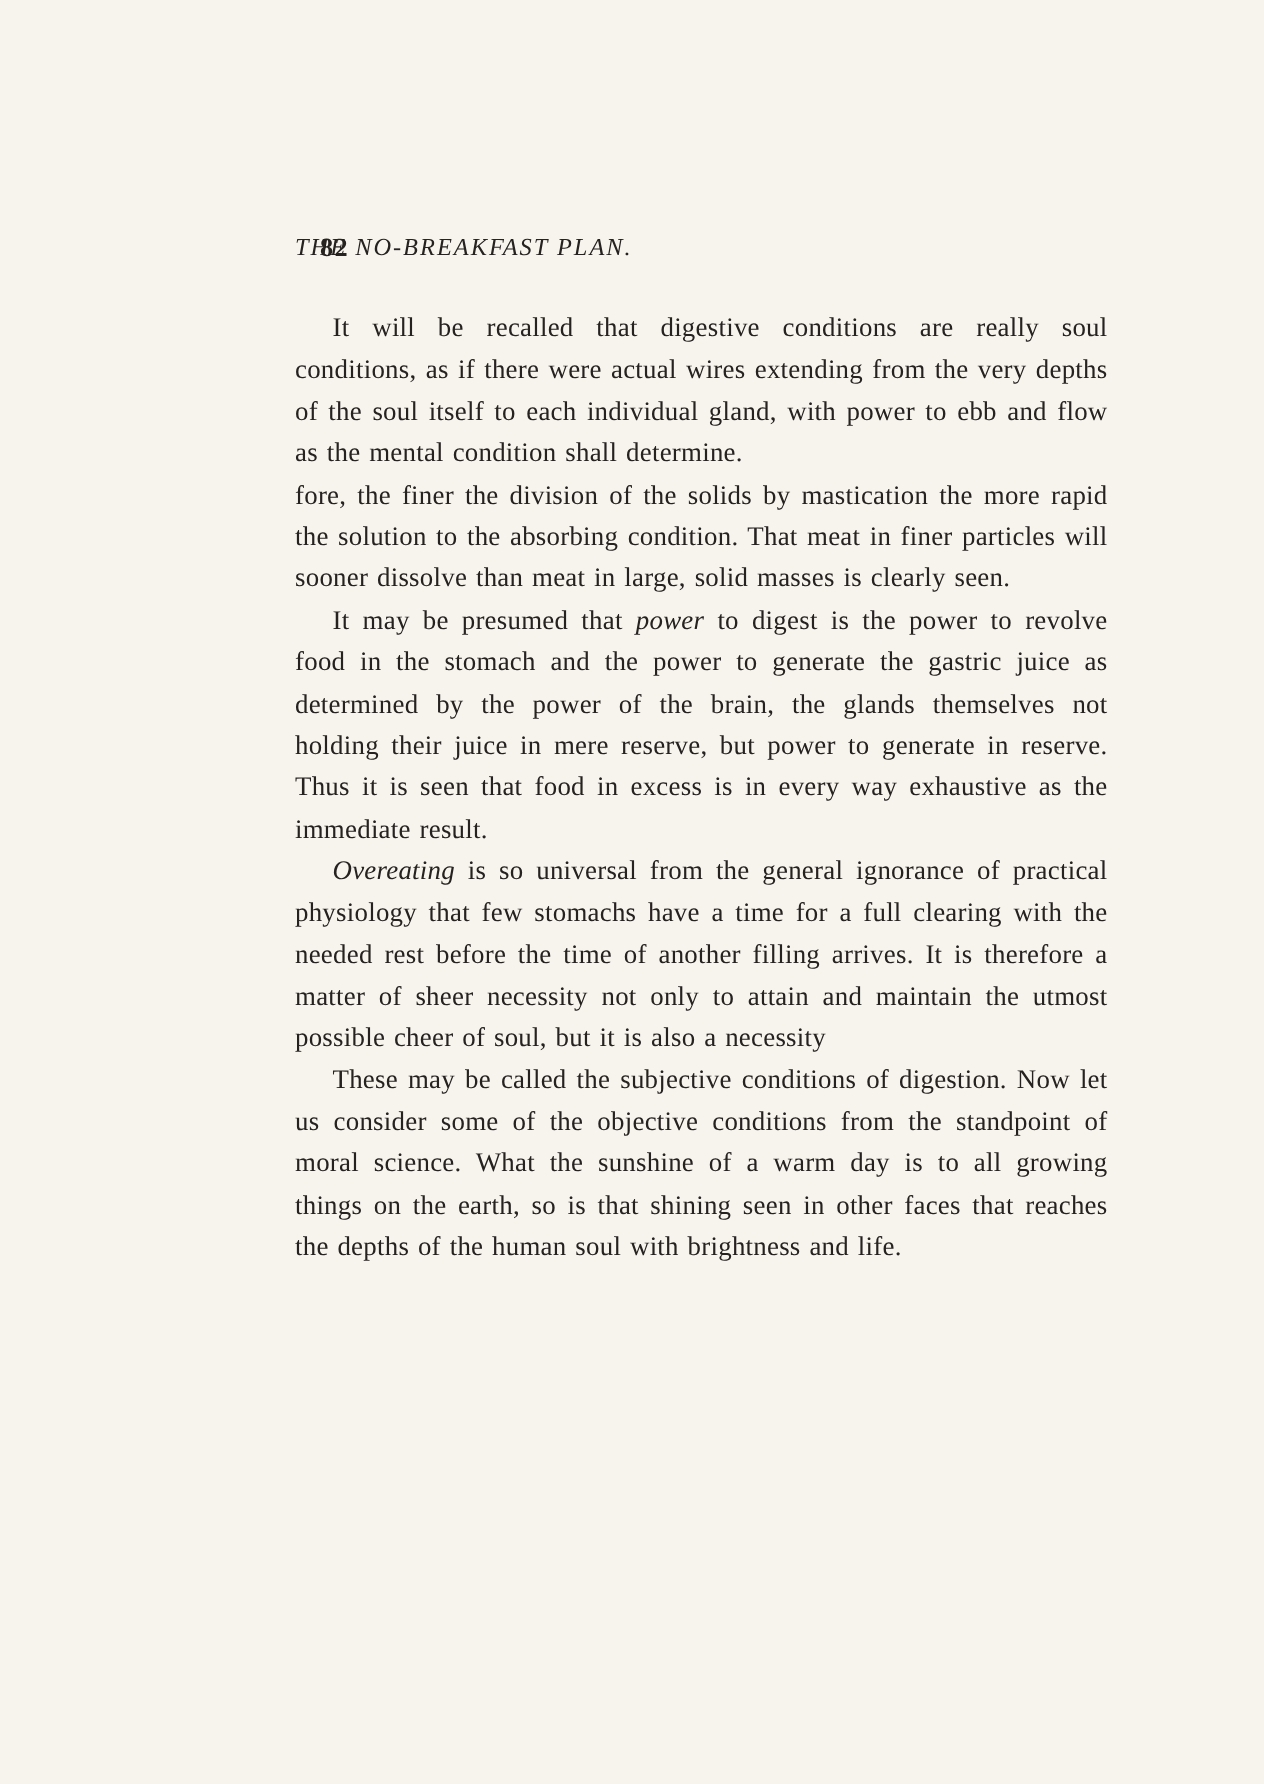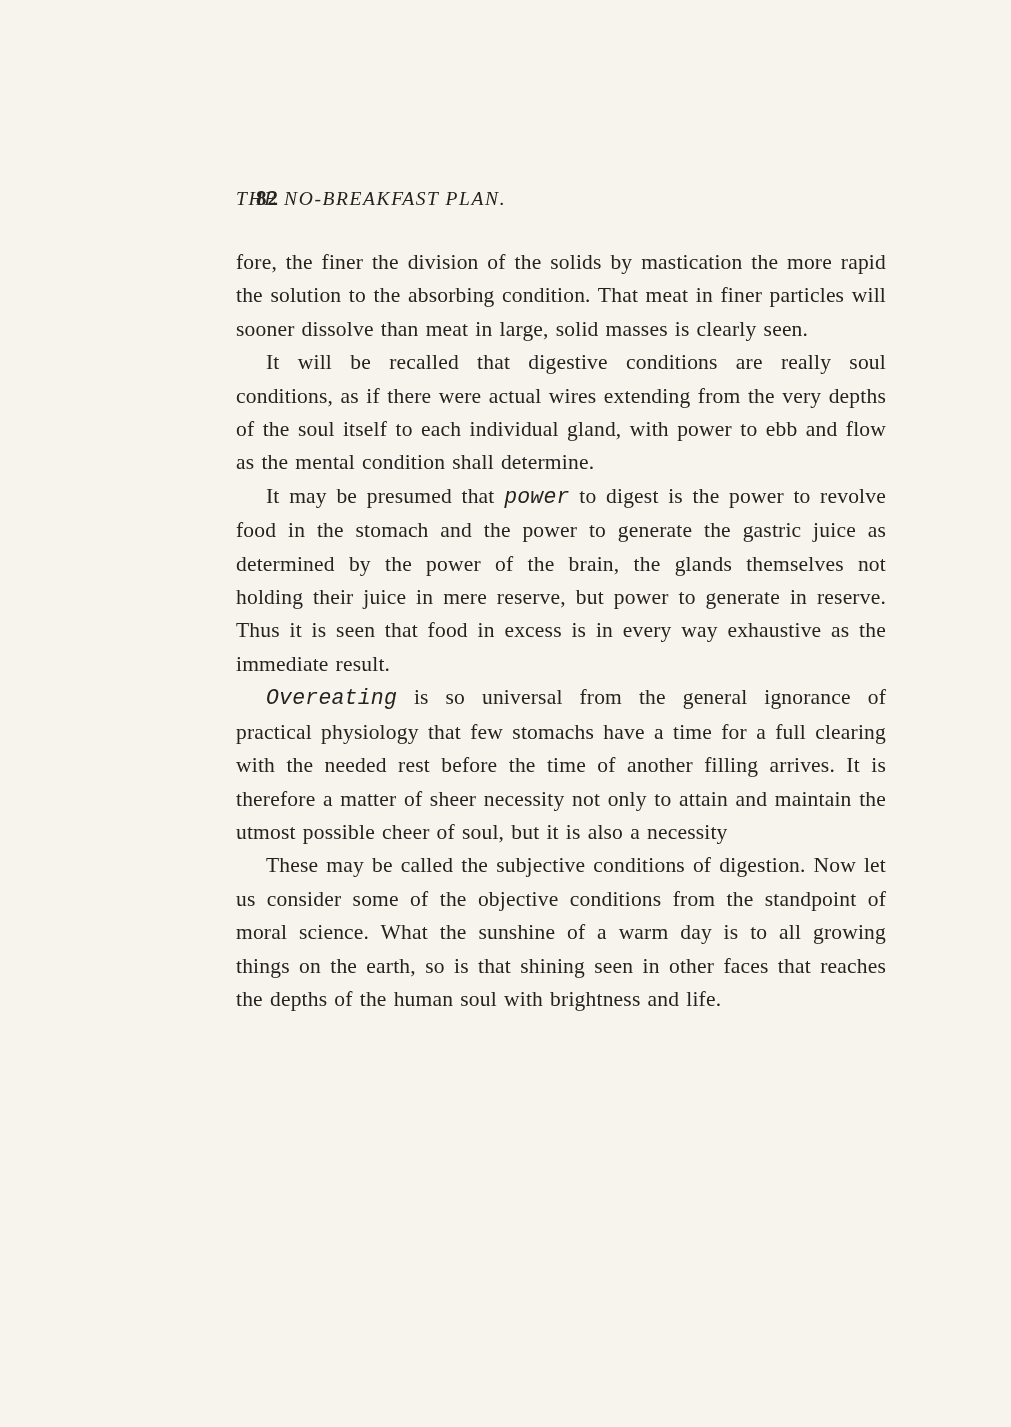--- a/index.html
+++ b/index.html
@@ -52,34 +52,33 @@
     line-height: 33.4px;
     text-align: justify;
     letter-spacing: 0.2px;
     word-spacing: 1.5px;
   }
   .body-text .para.indent {
     text-indent: 30px;
   }
   .body-text em {
     font-style: italic;
-    font-family: Liberation Mono, monospace;
   }
 </style>
 </head>
 <body>
 
 <div class="page">
   <div class="text-col">
     <div class="page-header">
       <span class="page-num">82</span>
       <div class="running-title">THE NO-BREAKFAST PLAN.</div>
     </div>
     <div class="body-text">
 
-    <p class="para"><span>fore, the finer the division of the solids by mastication the more rapid the solution to the absorbing condition. That meat in finer particles will sooner dissolve than meat in large, solid masses is clearly seen.</span></p>
-        <p class="para indent"><span>It will be recalled that digestive conditions are really soul conditions, as if there were actual wires extending from the very depths of the soul itself to each individual gland, with power to ebb and flow as the mental condition shall determine.</span></p>
+    <p class="para indent"><span>It will be recalled that digestive conditions are really soul conditions, as if there were actual wires extending from the very depths of the soul itself to each individual gland, with power to ebb and flow as the mental condition shall determine.</span></p>
+        <p class="para"><span>fore, the finer the division of the solids by mastication the more rapid the solution to the absorbing condition. That meat in finer particles will sooner dissolve than meat in large, solid masses is clearly seen.</span></p>
         <p class="para indent"><span>It may be presumed that </span><em>power</em><span> to digest is the power to revolve food in the stomach and the power to generate the gastric juice as determined by the power of the brain, the glands themselves not holding their juice in mere reserve, but power to generate in reserve. Thus it is seen that food in excess is in every way exhaustive as the immediate result.</span></p>
         <p class="para indent"><em>Overeating</em><span> is so universal from the general ignorance of practical physiology that few stomachs have a time for a full clearing with the needed rest before the time of another filling arrives. It is therefore a matter of sheer necessity not only to attain and maintain the utmost possible cheer of soul, but it is also a necessity</span></p>
         <p class="para indent"><span>These may be called the subjective conditions of digestion. Now let us consider some of the objective conditions from the standpoint of moral science. What the sunshine of a warm day is to all growing things on the earth, so is that shining seen in other faces that reaches the depths of the human soul with brightness and life.</span></p>
       </div>
   </div>
 </div>
 
 </body></html>

